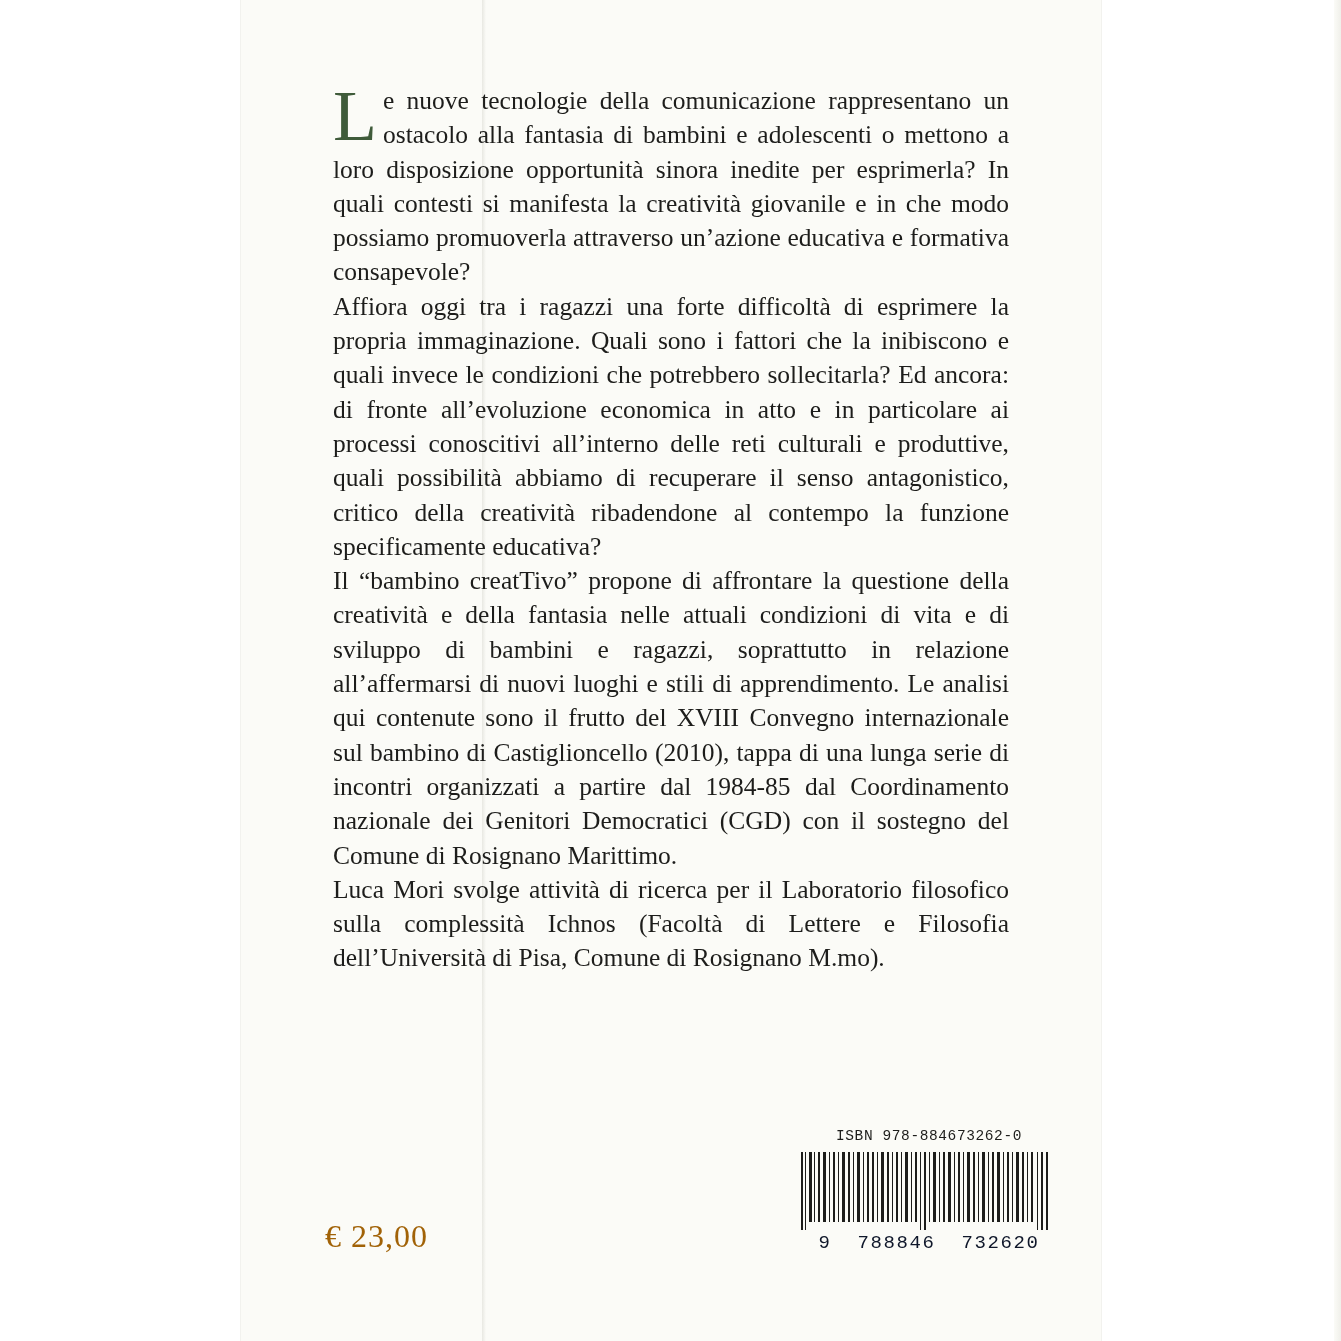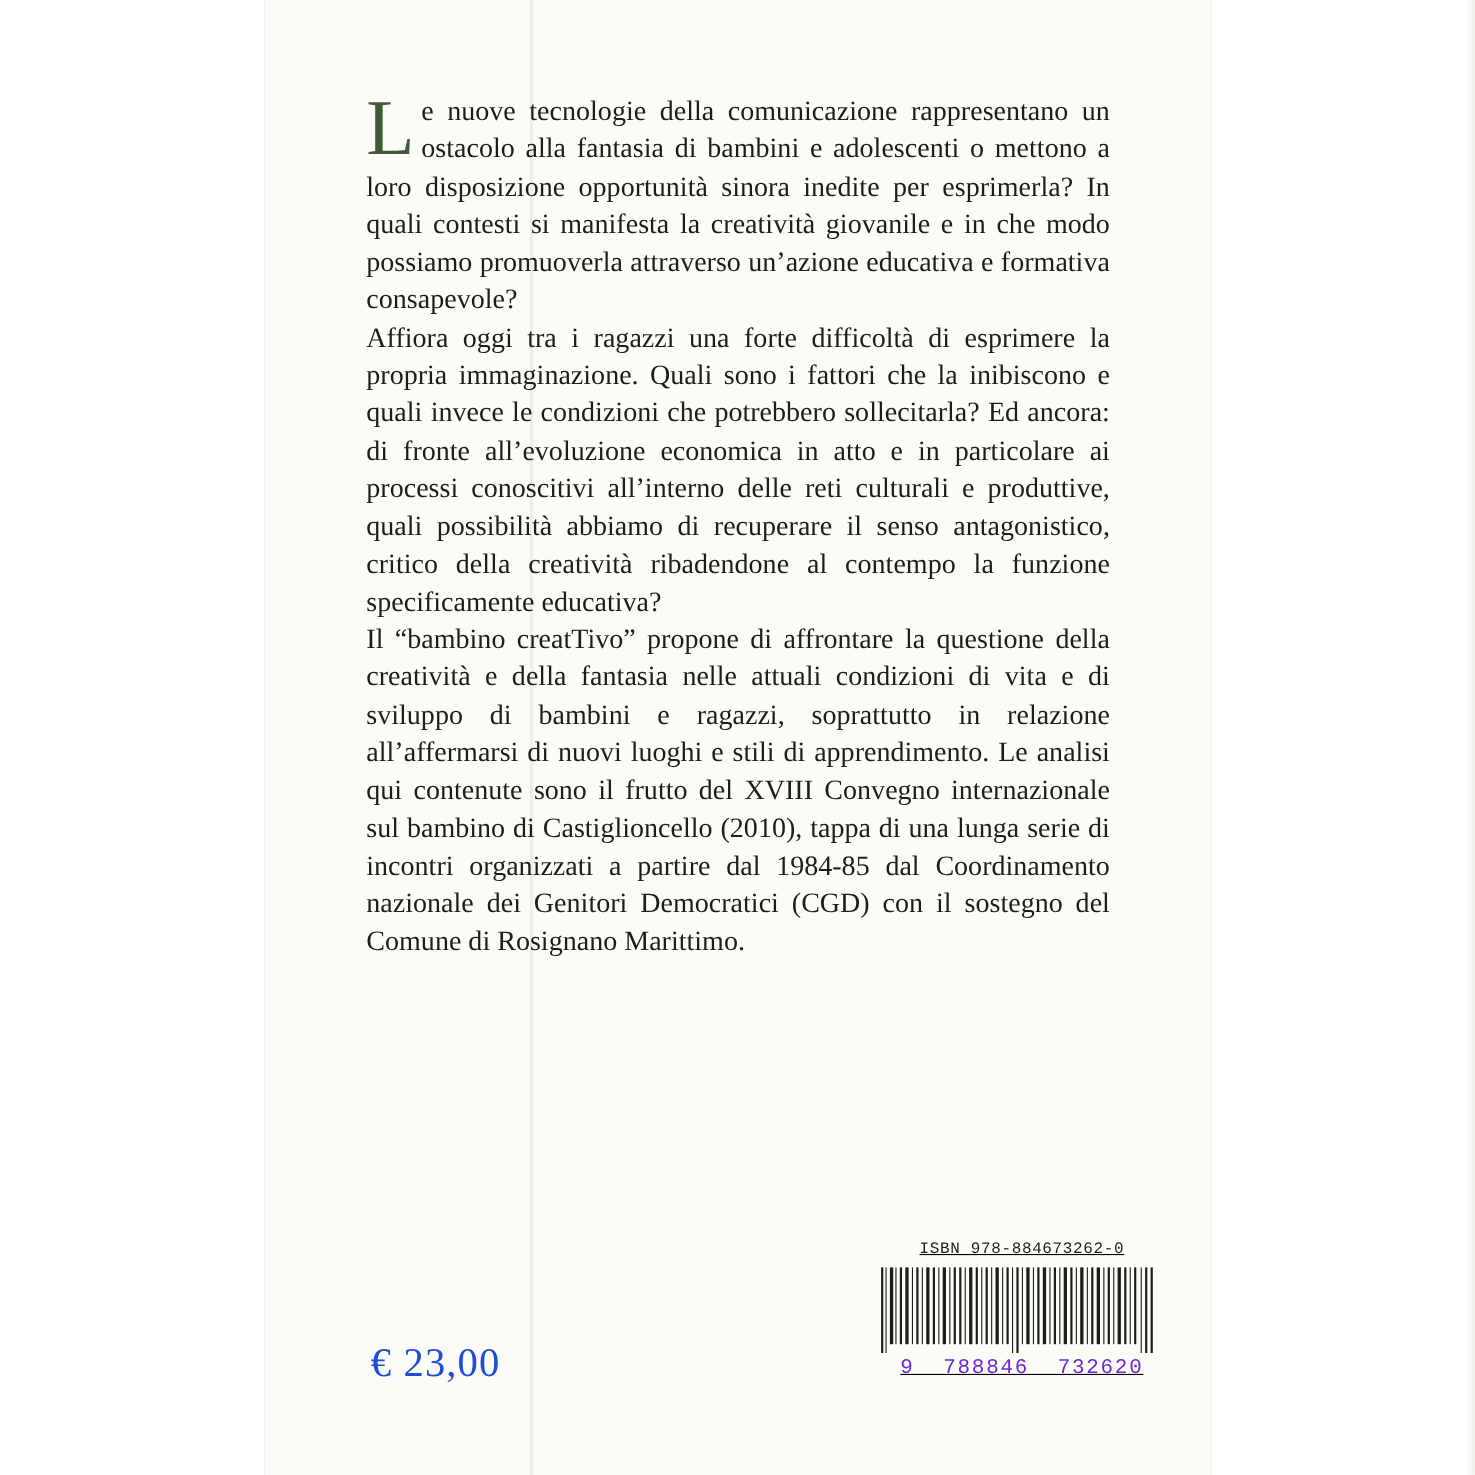--- a/index.html
+++ b/index.html
@@ -75,69 +75,69 @@
     font-family: "Liberation Serif", serif;
   }
   .bio {
     margin-top: 42px;
   }
   .bio2 {
     margin-top: 36px;
   }
   .price {
     position: absolute;
-    left: 96px;
+    left: 84px;
     top: 1218px;
-    font-size: 37px;
-    color: #1d4ed8;
+    font-size: 32px;
+    color: #a16207;
     letter-spacing: 1px;
   }
   .barcode-block {
     position: absolute;
     left: 558px;
     top: 1128px;
     width: 260px;
-    text-decoration: underline;
   }
   .isbn-text {
     font-family: "Liberation Mono", monospace;
     font-size: 14.5px;
     letter-spacing: 0.6px;
     color: #1d1d1b;
     margin-bottom: 8px;
     text-align: center;
   }
   .barcode {
     height: 78px;
     width: 252px;
     display: block;
   }
   .barcode-digits {
     font-family: "Liberation Mono", monospace;
     font-size: 19px;
     letter-spacing: 1.6px;
-    color: #6d28d9;
+    color: #0f172a;
     margin-top: 2px;
     text-align: center;
     white-space: pre;
   }
 </style>
 </head>
 <body>
 
 <div class="page-frame">
 
   <div class="book-back">
     <div class="spine-edge"></div>
     <div class="outer-edge"></div>
 
     <div class="blurb">
       <p class="para dropcap-para"><span class="dropcap">L</span><span>e nuove tecnologie della comunicazione rappresentano un ostacolo alla fantasia di bambini e adolescenti o mettono a loro disposizione opportunità sinora inedite per esprimerla? In quali contesti si manifesta la creatività giovanile e in che modo possiamo promuoverla attraverso un’azione educativa e formativa consapevole?</span></p>
       <p class="para">Affiora oggi tra i ragazzi una forte difficoltà di esprimere la propria immaginazione. Quali sono i fattori che la inibiscono e quali invece le condizioni che potrebbero sollecitarla? Ed ancora: di fronte all’evoluzione economica in atto e in particolare ai processi conoscitivi all’interno delle reti culturali e produttive, quali possibilità abbiamo di recuperare il senso antagonistico, critico della creatività ribadendone al contempo la funzione specificamente educativa?</p>
       <p class="para">Il “bambino creatTivo” propone di affrontare la questione della creatività e della fantasia nelle attuali condizioni di vita e di sviluppo di bambini e ragazzi, soprattutto in relazione all’affermarsi di nuovi luoghi e stili di apprendimento. Le analisi qui contenute sono il frutto del XVIII Convegno internazionale sul bambino di Castiglioncello (2010), tappa di una lunga serie di incontri organizzati a partire dal 1984-85 dal Coordinamento nazionale dei Genitori Democratici (CGD) con il sostegno del Comune di Rosignano Marittimo.</p>
+      <p class="para bio2">Luca Mori svolge attività di ricerca per il Laboratorio filosofico sulla complessità Ichnos (Facoltà di Lettere e Filosofia dell’Università di Pisa, Comune di Rosignano M.mo).</p>
     </div>
 
     <div class="price">€ 23,00</div>
 
     <div class="barcode-block">
       <div class="isbn-text">ISBN 978-884673262-0</div>
       <svg class="barcode" viewBox="0 0 252 78" preserveAspectRatio="none">
         <rect x="0" y="0" width="252" height="78" fill="#fbfbf7"></rect>
         <g fill="#1d1d1b">
           <rect x="2" y="0" width="2" height="78"></rect>

